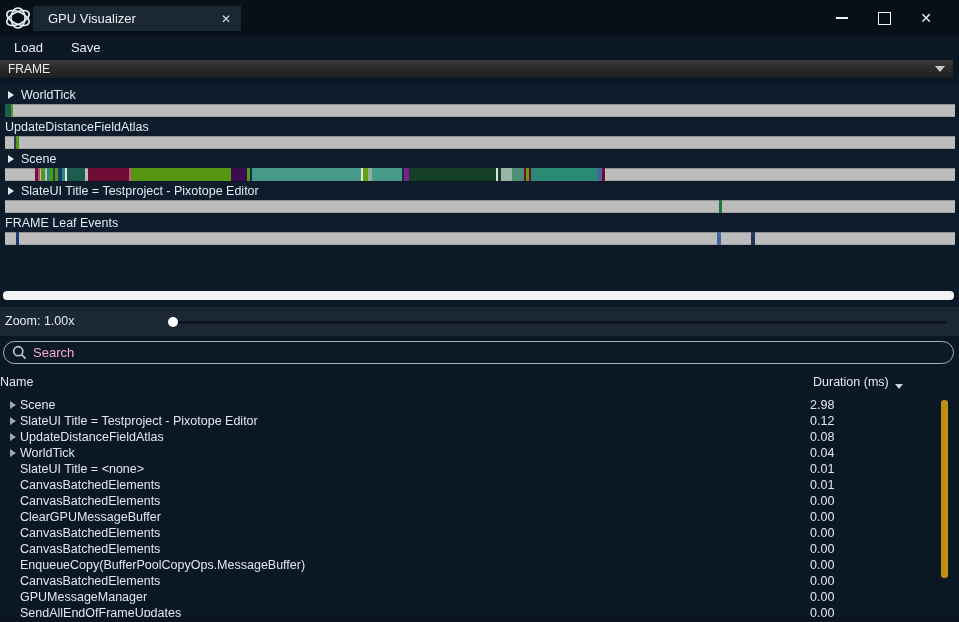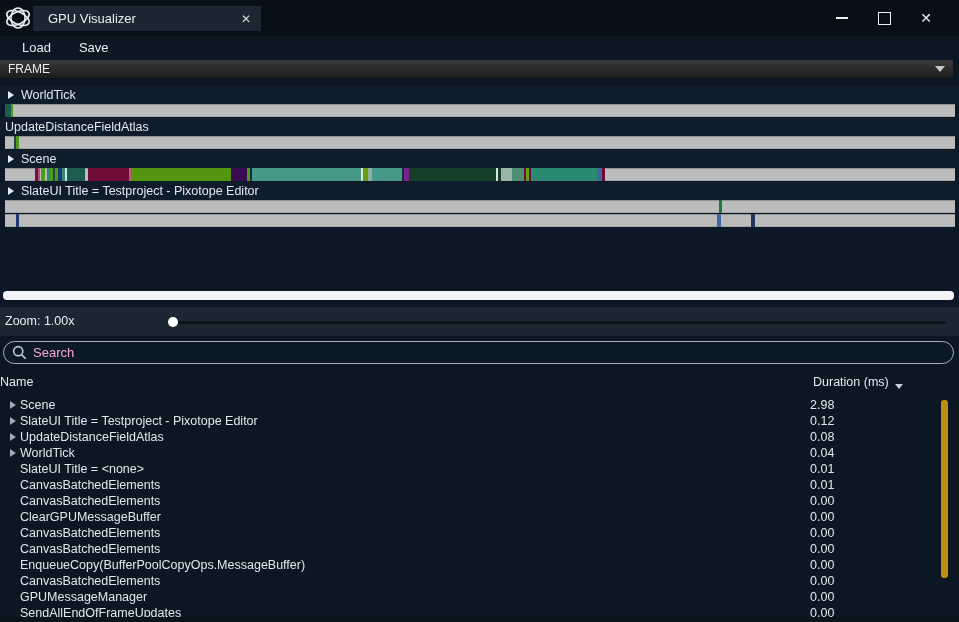--- a/index.html
+++ b/index.html
@@ -2,33 +2,33 @@
 <html><head>
 <meta charset="utf-8">
 <style>
   html,body{margin:0;padding:0;background:#05090f;}
   #app{position:relative;width:959px;height:622px;background:#0c1724;
        font-family:"Liberation Sans",sans-serif;color:#e6edf2;overflow:hidden;}
 
   
   .titlebar{position:absolute;top:0;left:0;right:0;height:36px;background:#071019;}
   .logo{position:absolute;left:3px;top:4px;width:30px;height:28px;}
-  .tab{position:absolute;left:33px;top:6px;width:228px;height:25px;background:#1b2733;
+  .tab{position:absolute;left:33px;top:6px;width:208px;height:25px;background:#1b2733;
        display:flex;align-items:center;padding:0 10px;box-sizing:border-box;}
   .tab-label{font-size:13px;flex:1;padding-left:5px;}
   .tab-close{font-size:12px;color:#d6dde2;cursor:pointer;}
   .win-controls{position:absolute;right:12px;top:0;height:36px;display:flex;align-items:center;gap:0;}
   .win-btn{width:42px;height:36px;display:flex;align-items:center;justify-content:center;font-size:14px;color:#eef3f6;}
   .win-min-bar{width:12px;height:2px;background:#eef3f6;}
   .win-max-box{width:11px;height:11px;border:1.5px solid #eef3f6;}
 
   
   .menubar{position:absolute;top:36px;left:0;right:0;height:22px;display:flex;align-items:center;font-size:13px;}
   .menu-item{padding:0 14px;}
-  .menu-item:first-child{padding-left:22px;}
+  .menu-item:first-child{padding-left:14px;}
 
   
   .frame-bar{position:absolute;top:60px;left:0;width:953px;height:19px;
      background:linear-gradient(#383838,#1d1d1d);border-bottom:1px solid #0a121c;
      display:flex;align-items:center;box-sizing:border-box;}
   .frame-label{font-size:12px;color:#ececec;padding-left:8px;flex:1;}
   .frame-arrow{width:0;height:0;border-left:5px solid transparent;border-right:5px solid transparent;
      border-top:6px solid #c9c9c9;margin-right:8px;}
 
   
@@ -184,20 +184,24 @@
     <div class="track-label">
       <span class="twisty"></span>
       <span class="track-label-text">SlateUI Title = Testproject - Pixotope Editor</span>
     </div>
     <div class="track-bar" style="background: rgb(188, 188, 188);">
           <div class="seg" style="left: 75.1323%; width: 0.31746%; background: rgb(30, 122, 60);"></div>
         </div>
   </div>
 
   <div class="track">
+    <div class="track-label">
+      <span class="twisty hidden"></span>
+      <span class="track-label-text">FRAME Leaf Events</span>
+    </div>
     <div class="track-bar" style="background: rgb(188, 188, 188);">
           <div class="seg" style="left: 1.16402%; width: 0.31746%; background: rgb(30, 58, 112);"></div>
           <div class="seg" style="left: 74.9206%; width: 0.42328%; background: rgb(68, 102, 156);"></div>
           <div class="seg" style="left: 78.5185%; width: 0.42328%; background: rgb(34, 54, 92);"></div>
         </div>
   </div>
 </div>
 
   <div class="hscrollbar"></div>
 

